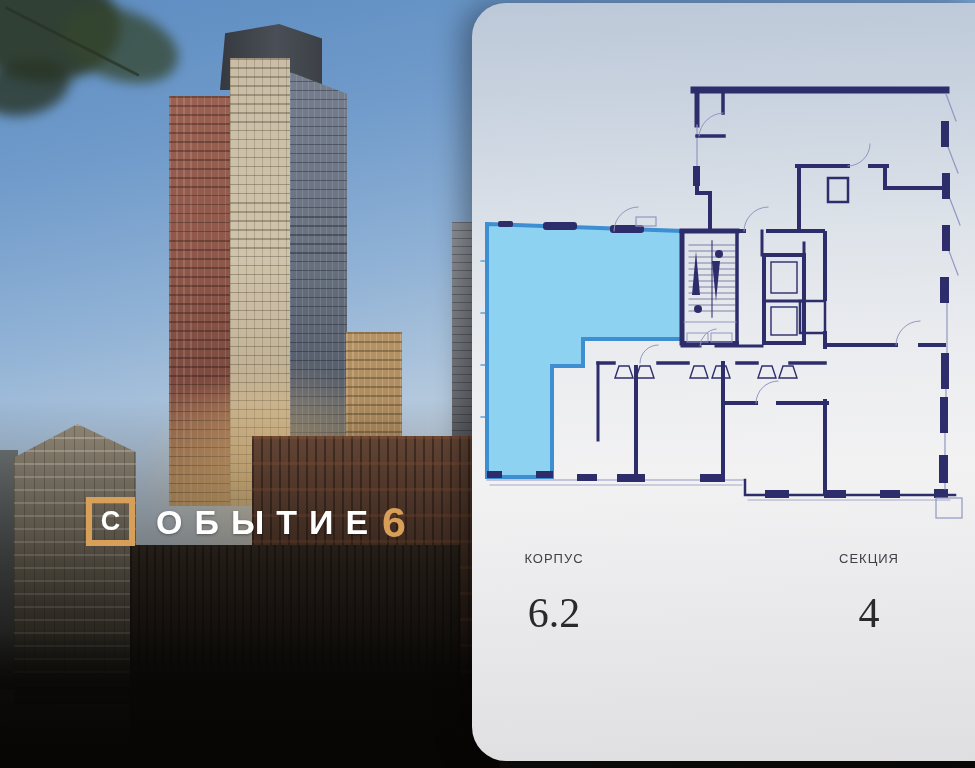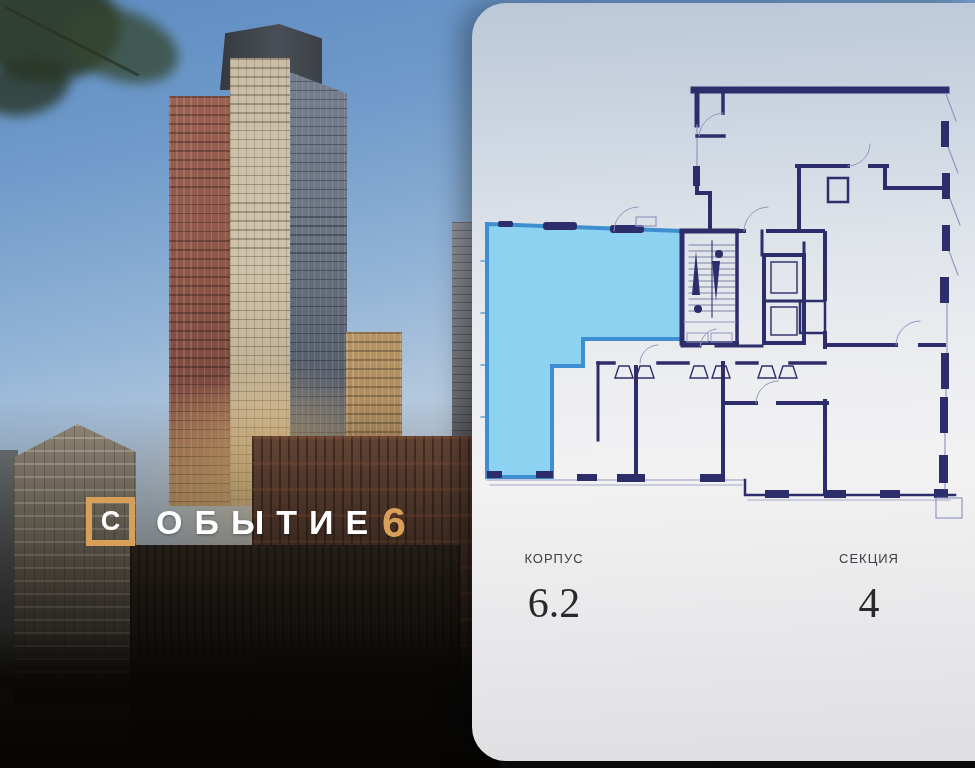--- a/index.html
+++ b/index.html
@@ -95,21 +95,21 @@
     border-radius:34px 0 0 34px;
     background:linear-gradient(178deg,#bcc8d8 0%,#ccd5e1 16%,#dfe4ea 32%,#ecedf0 48%,#f2f2f3 62%,#e9e9eb 80%,#dfdfe1 100%);
     box-shadow:-10px 0 28px rgba(0,0,0,.35);}
   .plan-wrap{position:absolute;left:6px;top:72px;width:494px;height:452px;}
   .plan-wrap svg{width:100%;height:100%;display:block;}
 
   .meta{position:absolute;left:34px;right:58px;top:548px;display:flex;justify-content:space-between;}
   .meta-item{min-width:96px;text-align:center;}
   .meta-label{font-size:13px;letter-spacing:1px;color:#414145;font-weight:400;}
   .meta-value{font-family:"Liberation Serif", serif;font-size:42px;color:#29292c;
-    font-weight:400;margin-top:14px;line-height:1.1;}
+    font-weight:400;margin-top:24px;line-height:1.1;}
 </style>
 </head>
 <body>
 
 <div class="stage">
 
   <div class="scene">
     <div class="sky"></div>
     <div class="treeblob tree-1"></div>
     <div class="treeblob tree-2"></div>

